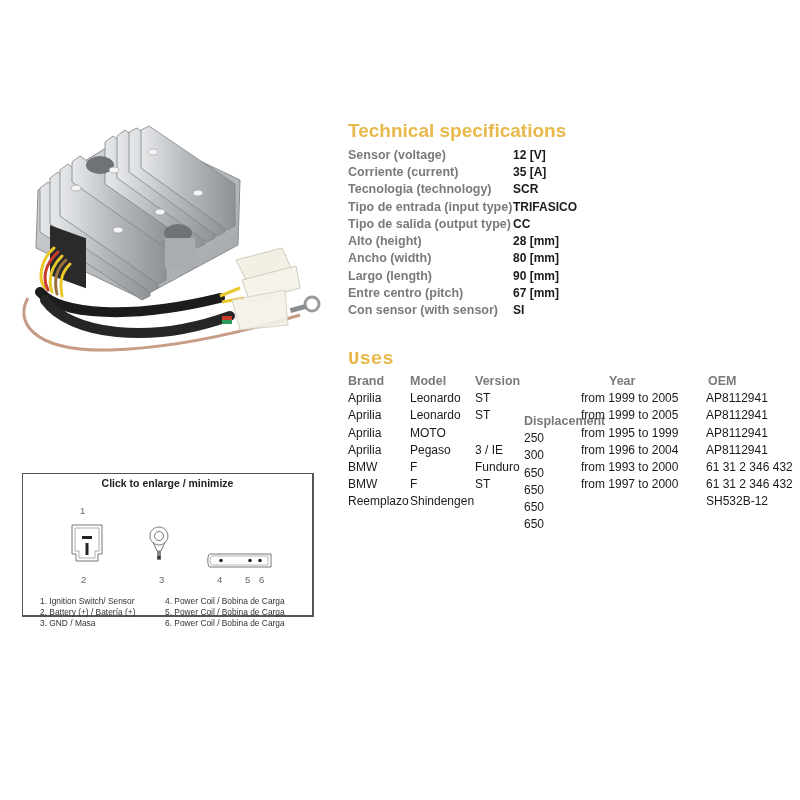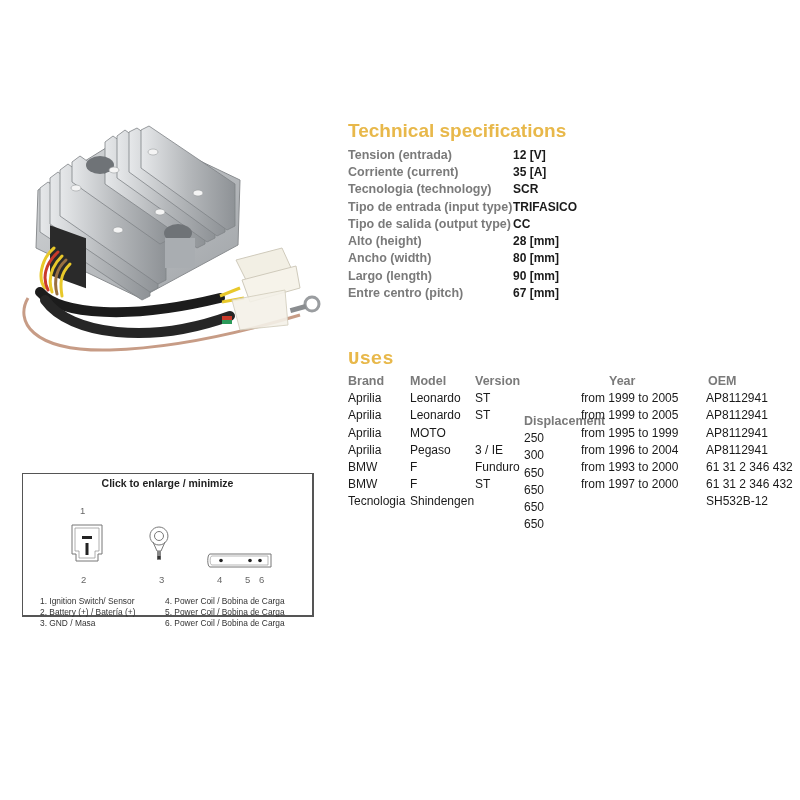--- a/index.html
+++ b/index.html
@@ -105,21 +105,21 @@
     <polygon points="232,180 285,170 288,205 240,210" fill="#f4f1e8" stroke="#d4cfbf" opacity="0.9"></polygon>
 
     <circle cx="312" cy="184" r="7" fill="none" stroke="#9a9da0" stroke-width="3"></circle>
     <rect x="290" y="186" width="16" height="5" fill="#8a8d90" transform="rotate(-15 298 188)"></rect>
   </svg>
 </div>
 
 <div class="spec-title">Technical specifications</div>
 <div class="spec-table">
   <div class="spec-row">
-      <span class="spec-label">Tension (entrada)</span>
+      <span class="spec-label">Sensor (voltage)</span>
       <span class="spec-val">12 [V]</span>
     </div>
   <div class="spec-row">
       <span class="spec-label">Corriente (current)</span>
       <span class="spec-val">35 [A]</span>
     </div>
   <div class="spec-row">
       <span class="spec-label">Tecnologia (technology)</span>
       <span class="spec-val">SCR</span>
     </div>
@@ -139,20 +139,24 @@
       <span class="spec-label">Ancho (width)</span>
       <span class="spec-val">80 [mm]</span>
     </div>
   <div class="spec-row">
       <span class="spec-label">Largo (length)</span>
       <span class="spec-val">90 [mm]</span>
     </div>
   <div class="spec-row">
       <span class="spec-label">Entre centro (pitch)</span>
       <span class="spec-val">67 [mm]</span>
+    </div>
+  <div class="spec-row">
+      <span class="spec-label">Con sensor (with sensor)</span>
+      <span class="spec-val">SI</span>
     </div>
 </div>
 
 <div class="uses-title">Uses</div>
 <div class="uses-table">
   <div class="uses-row uses-head">
     <span class="c-brand">Brand</span>
     <span class="c-model">Model</span>
     <span class="c-version">Version</span>
     <span class="c-disp">Displacement</span>
@@ -201,21 +205,21 @@
   </div>
   <div class="uses-row">
     <span class="c-brand">BMW</span>
     <span class="c-model">F</span>
     <span class="c-version">ST</span>
     <span class="c-disp">650</span>
     <span class="c-year">from 1997 to 2000</span>
     <span class="c-oem">61 31 2 346 432</span>
   </div>
   <div class="uses-row">
-    <span class="c-brand">Tecnologia</span>
+    <span class="c-brand">Reemplazo</span>
     <span class="c-model">Shindengen</span>
     <span class="c-version"></span>
     <span class="c-disp"></span>
     <span class="c-year"></span>
     <span class="c-oem">SH532B-12</span>
   </div>
 </div>
 
 <div class="diagram">
   <div class="diag-title">Click to enlarge / minimize</div>

